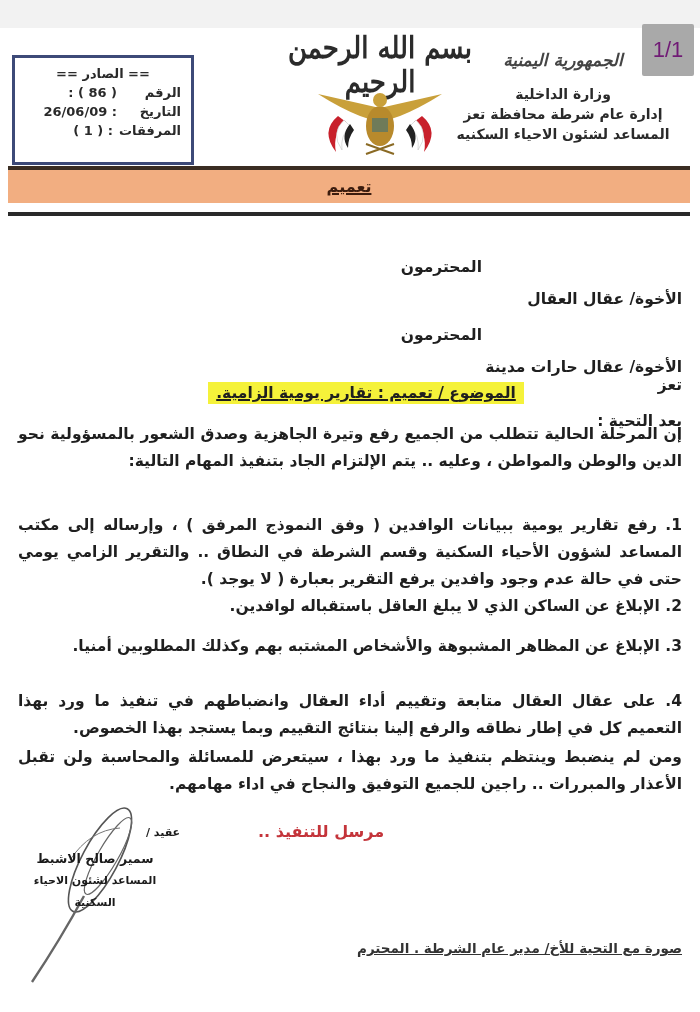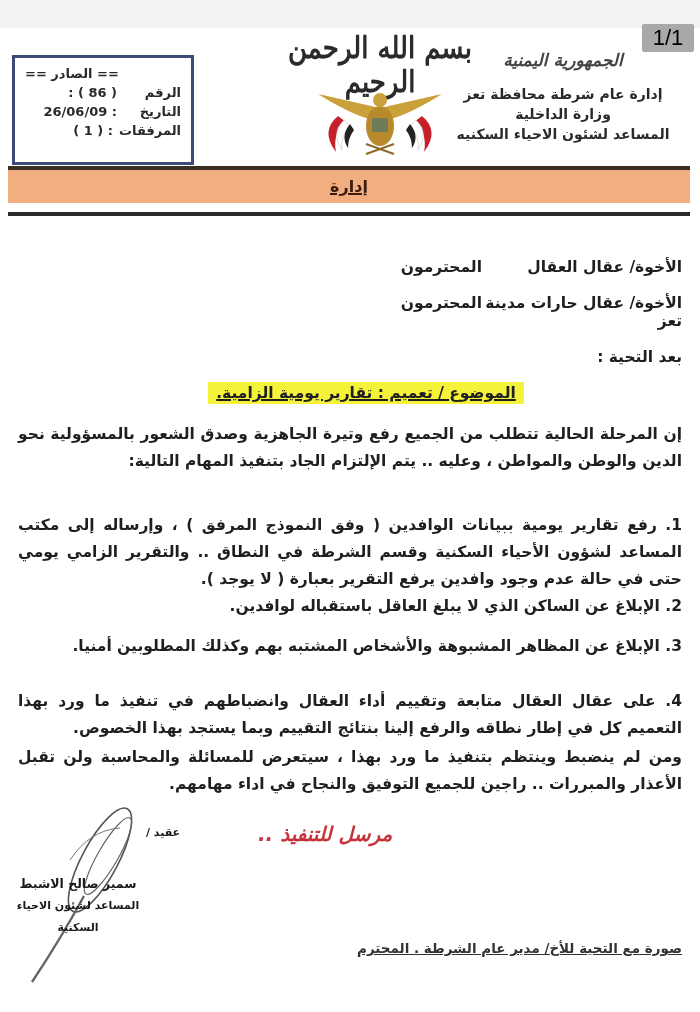--- a/index.html
+++ b/index.html
@@ -7,34 +7,34 @@
       width: 700px; height: 1012px; overflow: hidden;
       background: #ffffff;
       font-family: "DejaVu Sans", sans-serif;
       color: #1a1a1a;
     }
     .topbar {
       position: absolute; left: 0; top: 0; width: 700px; height: 28px;
       background: #f2f2f2;
     }
     .page-counter {
-      position: absolute; left: 642px; top: 24px; width: 52px; height: 28px;
-      background: #a9a9a9; color: #000000;
+      position: absolute; left: 642px; top: 24px; width: 52px; height: 52px;
+      background: #a9a9a9; color: #701a75;
       font-family: "Liberation Sans", sans-serif; font-size: 22px;
       display: flex; align-items: center; justify-content: center;
       border-radius: 2px;
     }
     .ref-box {
       position: absolute; left: 12px; top: 55px; width: 182px; height: 110px;
       border: 3px solid #3d4a78; padding: 6px 10px;
       direction: rtl; text-align: right;
       font-family: "DejaVu Sans", sans-serif; font-size: 13px; font-weight: bold;
       color: #2a2a2a; line-height: 19px;
     }
-    .ref-box .title { text-align: left; }
+    .ref-box .title { text-align: center; }
     .ref-row { display: flex; gap: 6px; }
     .ref-row .lbl { min-width: 58px; }
     .basmala {
       position: absolute; left: 280px; top: 34px; width: 200px; height: 50px;
       font-family: "DejaVu Serif", serif; font-size: 26px; font-weight: bold;
       color: #2b2b2b; text-align: center; direction: rtl;
       letter-spacing: -1px; transform: scaleY(1.15);
     }
     .emblem {
       position: absolute; left: 310px; top: 86px; width: 140px; height: 72px;
@@ -65,43 +65,43 @@
     .rule-bottom {
       position: absolute; left: 8px; top: 212px; width: 682px; height: 4px;
       background: #2a2a2a;
     }
     .body-text {
       position: absolute; right: 18px; width: 664px;
       direction: rtl; text-align: right;
       font-size: 15.5px; font-weight: bold; color: #1f1f1f;
     }
     .addr-line { display: flex; direction: rtl; }
-    .addr-line .to { width: 200px; }
+    .addr-line .to { width: 200px; margin-top: 32px; }
     .subject-wrap { text-align: center; }
     .subject {
       background: #f5f23a; padding: 2px 8px; display: inline-block;
       text-decoration: underline; text-decoration-thickness: 2px;
       font-size: 15.5px; direction: rtl;
     }
     .para { line-height: 27px; text-align: justify; }
     .item { line-height: 27px; text-align: justify; }
     .send-label {
       position: absolute; left: 258px; top: 822px;
-      color: #c4343a; font-size: 20px; font-weight: bold; direction: rtl; font-style: italic;
+      color: #c4343a; font-size: 16px; font-weight: bold; direction: rtl;
     }
     .signature {
       position: absolute; left: 0px; top: 800px; width: 170px; height: 190px;
     }
     .rank {
       position: absolute; left: 146px; top: 826px; font-size: 11px; font-weight: bold;
       direction: rtl;
     }
     .sig-name {
-      position: absolute; left: 3px; top: 848px; width: 150px;
-      direction: rtl; text-align: center; font-size: 12.5px; font-weight: bold; line-height: 22px; margin-top: 25px;
+      position: absolute; left: 20px; top: 848px; width: 150px;
+      direction: rtl; text-align: center; font-size: 12.5px; font-weight: bold; line-height: 22px;
     }
     .cc {
       position: absolute; right: 18px; top: 940px;
       direction: rtl; font-size: 13.5px; font-weight: bold; color: #333;
       text-decoration: underline;
     }
     .watermark {
       position: absolute; left: 4px; top: 980px; width: 48px; height: 12px;
       opacity: 0.35; font-size: 6px; color: #777;
     }
@@ -142,28 +142,28 @@
   <path d="M70 22 L132 8 Q110 22 90 30 L78 34 Z" fill="#c9a03a"></path>
 
   <ellipse cx="70" cy="40" rx="14" ry="20" fill="#b88a2c"></ellipse>
   <circle cx="70" cy="14" r="7" fill="#c9a03a"></circle>
   <rect x="62" y="32" width="16" height="14" fill="#6f7b59"></rect>
   <path d="M56 58 L84 68 M84 58 L56 68" stroke="#8a6a24" stroke-width="2"></path>
 </svg>
 
 <div class="org-block">
   <div class="script">الجمهورية اليمنية</div>
+  <div>وزارة الداخلية</div>
   <div>إدارة عام شرطة محافظة تعز</div>
-  <div>وزارة الداخلية</div>
   <div>المساعد لشئون الاحياء السكنيه</div>
 </div>
 
 <div class="rule-top"></div>
 <div class="banner">
-  <span>إدارة</span>
+  <span>تعميم</span>
 </div>
 <div class="rule-bottom"></div>
 
 <div class="body-text" style="top:258px;">
   <div class="addr-line" style="margin-bottom:18px;">
     <span class="to">الأخوة/ عقال العقال</span>
     <span>المحترمون</span>
   </div>
   <div class="addr-line" style="margin-bottom:18px;">
     <span class="to">الأخوة/ عقال حارات مدينة تعز</span>

